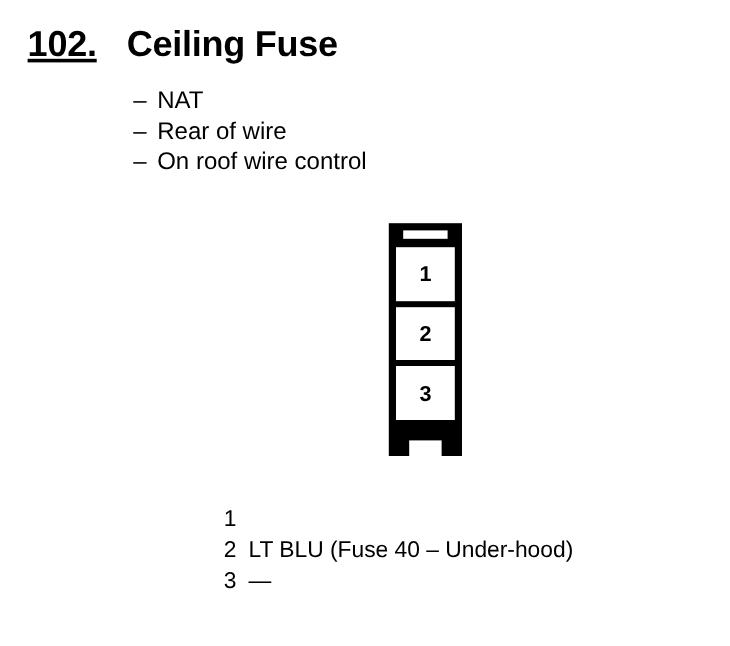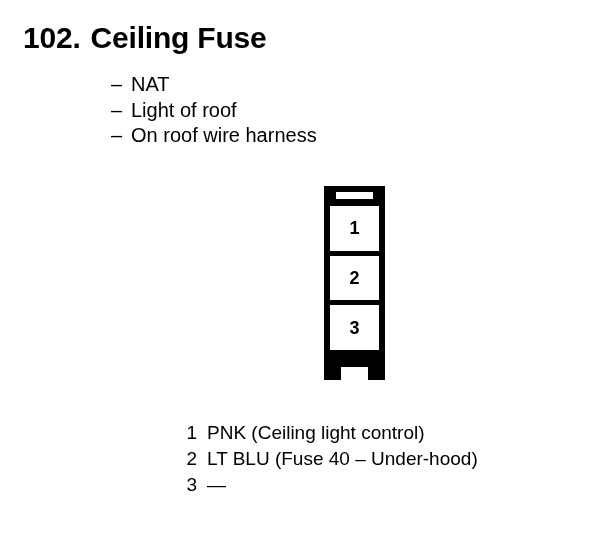--- a/index.html
+++ b/index.html
@@ -22,21 +22,22 @@
     position: absolute;
     left: 23px;
     top: 21px;
     font-size: 30px;
     font-weight: bold;
     letter-spacing: -0.2px;
     white-space: nowrap;
     line-height: 34px;
   }
   #page-title .title-number {
-    margin-right: 10px;
+    margin-right: 25px;
+    text-decoration: underline;
   }
 
   
   #attribute-list {
     position: absolute;
     left: 111px;
     top: 72px;
     font-size: 20px;
     line-height: 25.5px;
     white-space: nowrap;
@@ -137,26 +138,26 @@
 
 <div id="attribute-list">
 
   <div class="attribute-row">
     <span class="bullet-dash">–</span>
     <span class="attribute-label">NAT</span>
   </div>
 
   <div class="attribute-row">
     <span class="bullet-dash">–</span>
-    <span class="attribute-label">Light of roof</span>
+    <span class="attribute-label">Rear of wire</span>
   </div>
 
   <div class="attribute-row">
     <span class="bullet-dash">–</span>
-    <span class="attribute-label">On roof wire harness</span>
+    <span class="attribute-label">On roof wire control</span>
   </div>
 
 </div>
 
 <div id="connector">
   <div class="connector-body"></div>
   <div class="connector-top-slot"></div>
 
   <div class="pin-stack">
     <div class="pin-cell">
@@ -170,21 +171,20 @@
     </div>
   </div>
 
   <div class="connector-bottom-notch"></div>
 </div>
 
 <div id="pin-legend">
 
   <div class="legend-row">
     <span class="legend-pin">1</span>
-    <span class="legend-desc">PNK (Ceiling light control)</span>
   </div>
 
   <div class="legend-row">
     <span class="legend-pin">2</span>
     <span class="legend-desc">LT BLU (Fuse 40 – Under-hood)</span>
   </div>
 
   <div class="legend-row">
     <span class="legend-pin">3</span>
     <span class="legend-desc">—</span>

